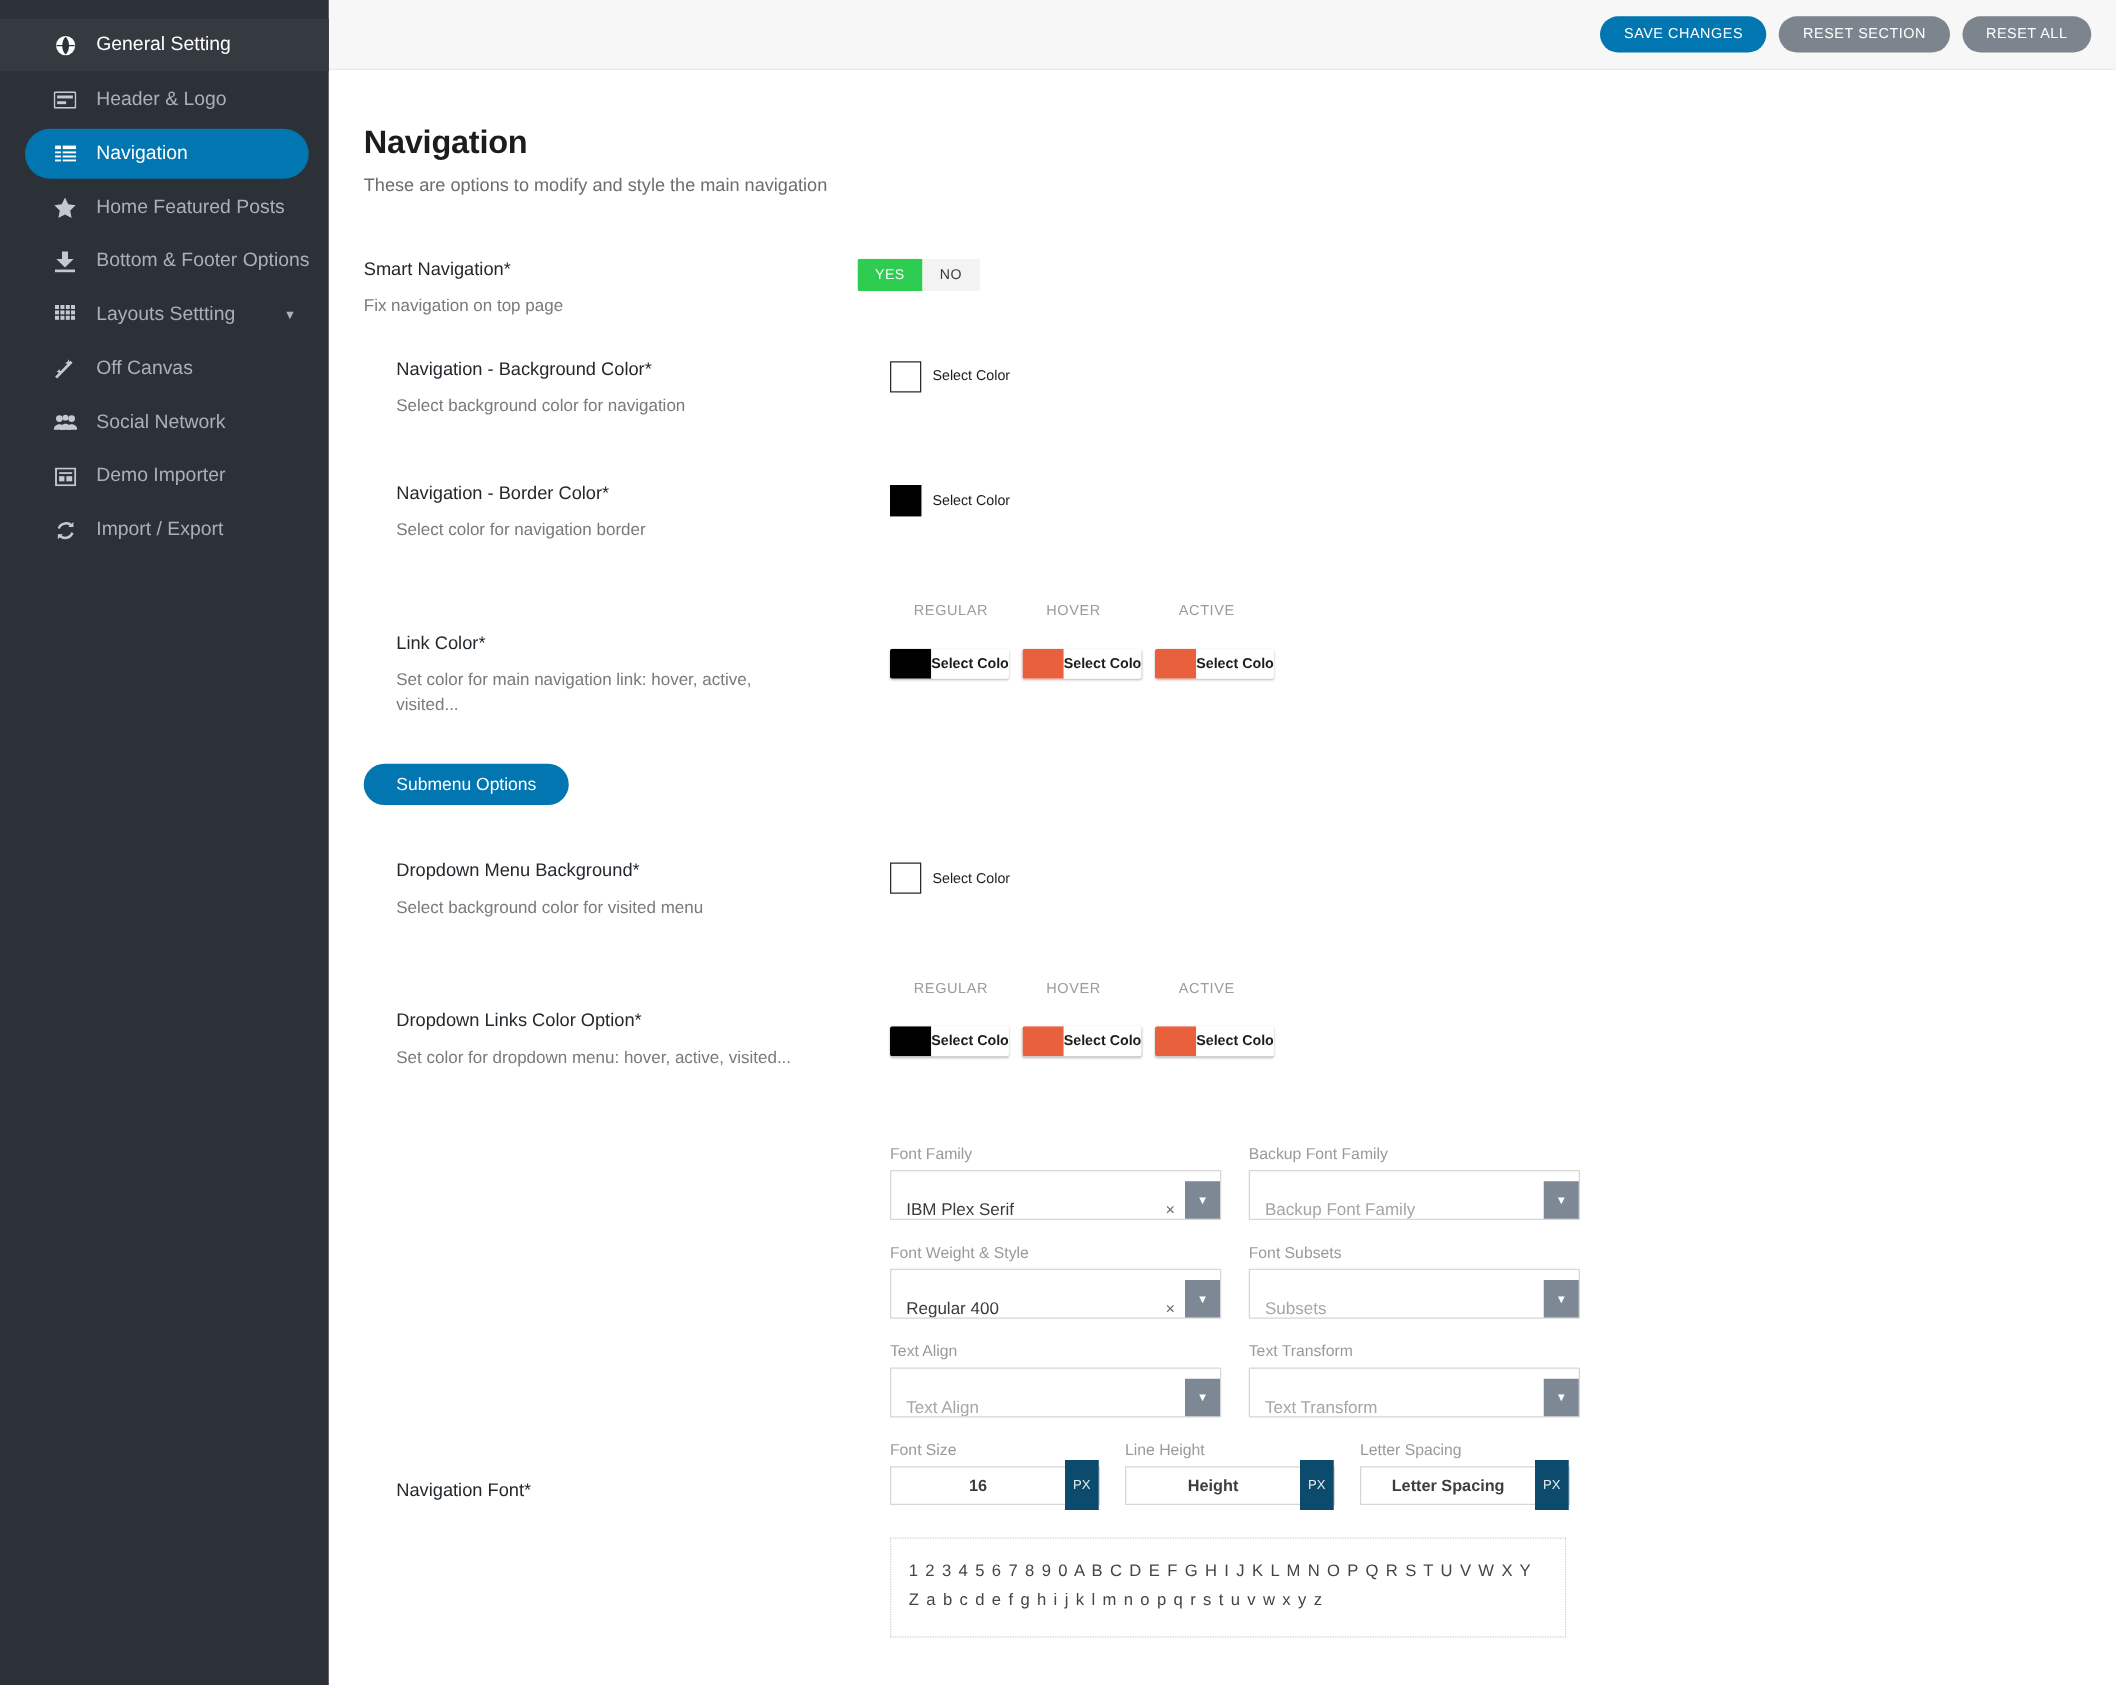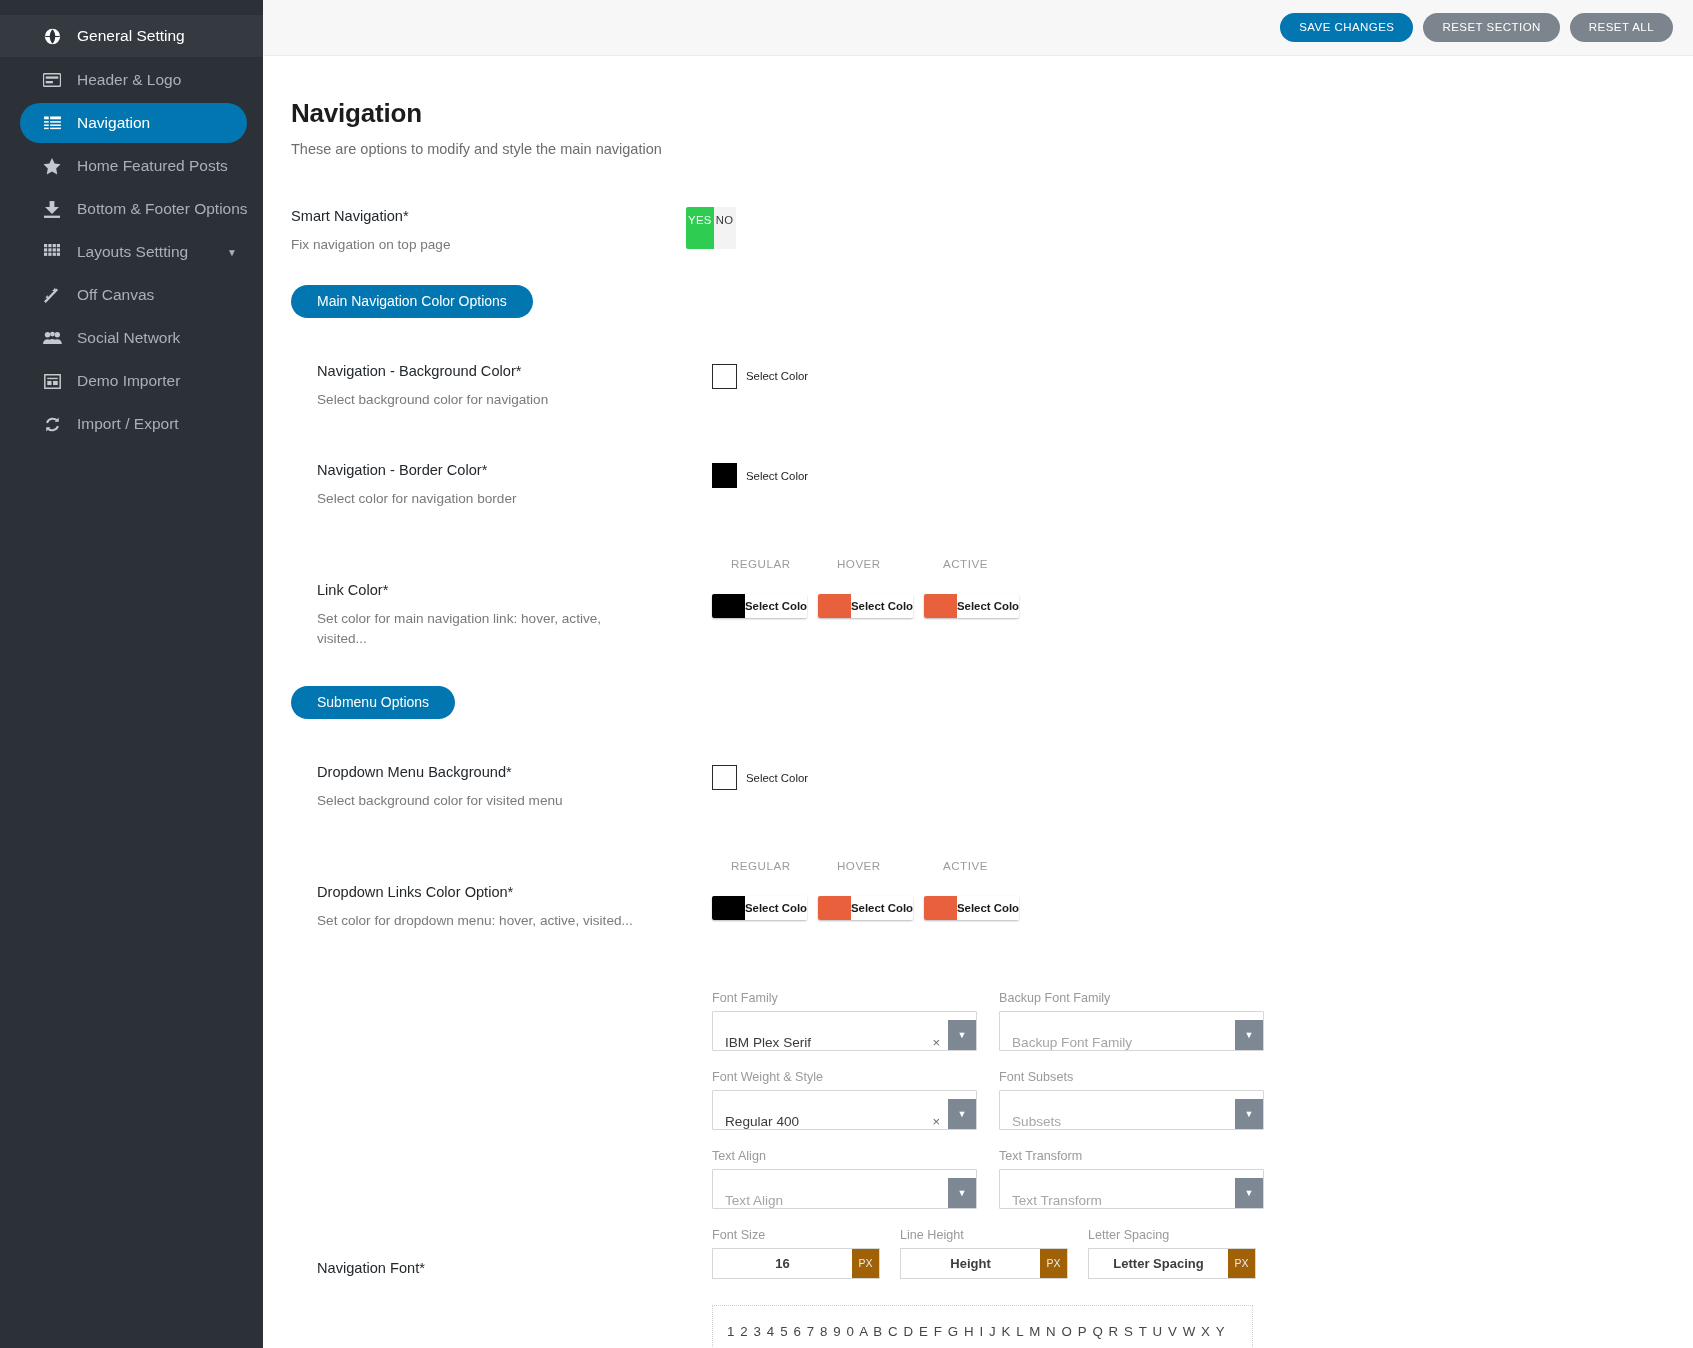--- a/index.html
+++ b/index.html
@@ -108,22 +108,22 @@
   .row-label .d {
     font-size: 13.6px; color: #7a7a7a; margin-top: 9px; line-height: 1.45; max-width: 300px;
   }
   .row-ctl { flex: 1 1 auto; }
 
   .indent { padding-left: 26px; }
 
   
   .toggle { display: inline-flex; border-radius: 2px; overflow: hidden; }
   .toggle .seg {
-    height: 42px; line-height: 27px;
-    padding: 0 2px;
+    height: 26px; line-height: 27px;
+    padding: 0 14px;
     font-size: 11.3px;
     letter-spacing: .4px;
     cursor: pointer;
   }
   .toggle .seg.on { background: #2ecc51; color: #ffffff; }
   .toggle .seg.off { background: #f3f3f3; color: #3a3a3a; }
 
   
   .pill {
     display: inline-block;
@@ -202,22 +202,22 @@
     height: 31px;
     border: 1px solid #d6d6d6;
     background: #ffffff;
     display: flex; align-items: center;
   }
   .funit .val {
     flex: 1 1 auto; text-align: center; font-size: 13px; color: #3d3d3d; font-weight: bold;
     overflow: hidden; white-space: nowrap;
   }
   .funit .px {
-    width: 27px; flex: 0 0 27px; height: 29px;
-    background: #a16207; color: #e9ecef;
+    width: 27px; flex: 0 0 27px; height: 40px;
+    background: #0c4a6e; color: #e9ecef;
     font-size: 10.5px;
     display: flex; align-items: center; justify-content: center;
   }
   .preview {
     margin-top: 26px;
     border: 1px dotted #cfcfcf;
     padding: 14px 14px 18px 14px;
     width: 541px;
     font-size: 13.3px;
     color: #454545;
@@ -386,23 +386,20 @@
           <div class="d">Fix navigation on top page</div>
         </div>
         <div class="row-ctl" style="padding-top:2px;">
           <div class="toggle">
             <div class="seg on">YES</div>
             <div class="seg off">NO</div>
           </div>
         </div>
       </div>
 
-      <div style="margin-bottom:42px;">
-        <span class="pill">Main Navigation Color Options</span>
-      </div>
 
       <div class="row indent" style="margin-bottom:50px;">
         <div class="row-label">
           <div class="t">Navigation - Background Color*</div>
           <div class="d">Select background color for navigation</div>
         </div>
         <div class="row-ctl" style="padding-top:4px;">
           <span class="cpick">
             <span class="sw"></span>
             <span class="lbl">Select Color</span>

